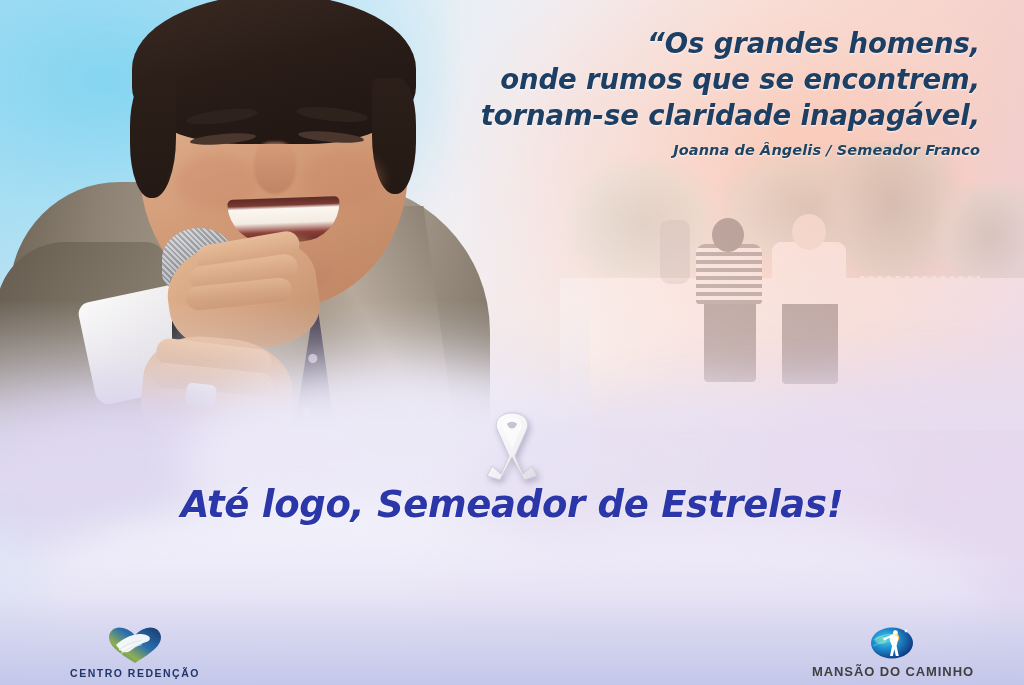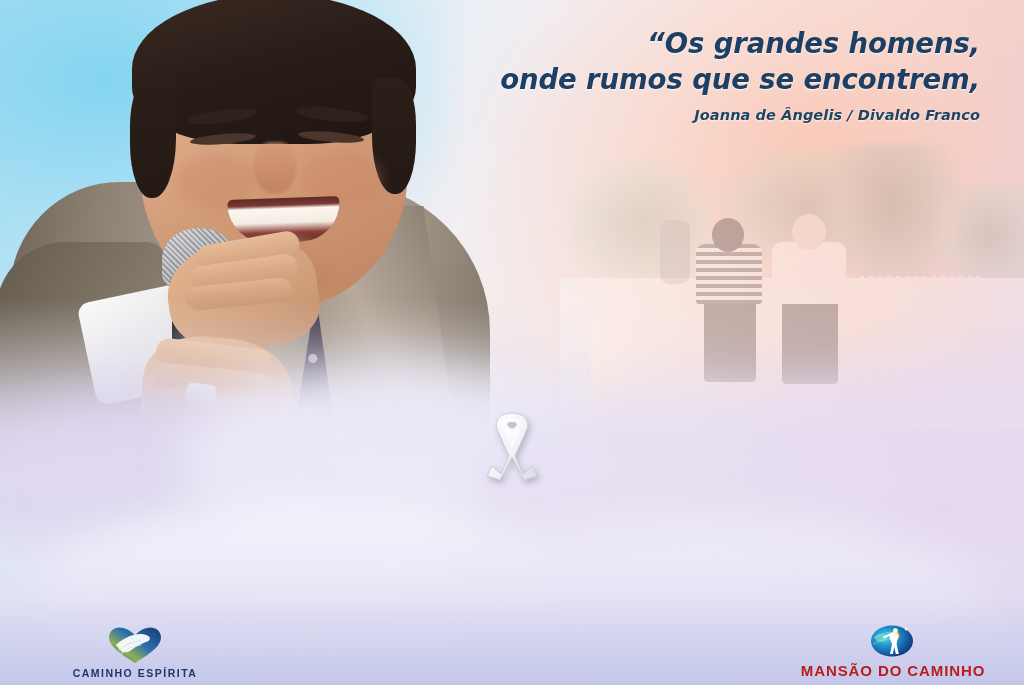--- a/index.html
+++ b/index.html
@@ -271,23 +271,23 @@
     font-weight:bold;font-size:10.5px;letter-spacing:1.5px;
     margin-top:2px;
   }
   .logo-txt-lg{
     display:block;color:#16306a;
     font-family:"Liberation Sans", sans-serif;
     font-weight:bold;font-size:15px;letter-spacing:.9px;
     margin-top:1px;
   }
   .logo-txt-one{
-    display:block;color:#b91c1c;
+    display:block;color:#404040;
     font-family:"Liberation Sans", sans-serif;
-    font-weight:bold;font-size:15px;letter-spacing:.9px;
+    font-weight:bold;font-size:13px;letter-spacing:.9px;
     margin-top:4px;
   }
 </style>
 </head>
 <body>
 
 <div class="poster">
 
   <div class="sky"></div>
   <div class="sky-blue-tl"></div>
@@ -360,59 +360,61 @@
     <div class="cl cl-d"></div>
     <div class="cl cl-e"></div>
     <div class="cl cl-f"></div>
     <div class="cl-base"></div>
     <div class="cl-blue-bottom"></div>
   </div>
 
   <div class="quote">
     <span class="quote-line">“Os grandes homens,</span>
     <span class="quote-line">onde rumos que se encontrem,</span>
-    <span class="quote-attr">Joanna de Ângelis / Divaldo Franco</span>
+    <span class="quote-line">tornam-se claridade inapagável,</span>
+    <span class="quote-attr">Joanna de Ângelis / Semeador Franco</span>
   </div>
 
   <div class="ribbon">
     <svg width="66" height="78" viewBox="0 0 66 78" aria-hidden="true">
       <defs>
         <linearGradient id="rg" x1="0" y1="0" x2="1" y2="1">
           <stop offset="0%" stop-color="#ffffff"></stop>
           <stop offset="55%" stop-color="#f2f1f5"></stop>
           <stop offset="100%" stop-color="#dcdae4"></stop>
         </linearGradient>
       </defs>
       <path d="M33 9 C22 9 15 16 18 25 L30 52 L22 70 L13 62 L8 72 L21 76 L33 53 L45 76 L58 72 L53 62 L44 70 L36 52 L48 25 C51 16 44 9 33 9 Z" fill="url(#rg)" stroke="#cfccd8" stroke-width="1"></path>
       <path d="M33 14 C26 14 22 18 23.5 24 L33 45 L42.5 24 C44 18 40 14 33 14 Z" fill="#ffffff" opacity=".55"></path>
       <path d="M28 20 C30 26 36 26 38 20 C36 17 30 17 28 20 Z" fill="#b9b6c4" opacity=".8"></path>
     </svg>
   </div>
 
   <div class="tagline">
+    <span class="tag-line tag-1">Até logo, Semeador de Estrelas!</span>
   </div>
 
   <div class="logo logo-left">
     <div class="logo-mark">
       <svg width="58" height="40" viewBox="0 0 58 40" aria-hidden="true">
         <defs>
           <linearGradient id="hg" x1="0" y1="1" x2="1" y2="0">
             <stop offset="0%" stop-color="#1f7f7a"></stop>
             <stop offset="32%" stop-color="#8fae52"></stop>
             <stop offset="58%" stop-color="#2b6fae"></stop>
             <stop offset="100%" stop-color="#17396f"></stop>
           </linearGradient>
         </defs>
         <path d="M29 38 C11 27 3 20 3 12.5 C3 6.5 7.8 2.5 13.5 2.5 C18.2 2.5 25 5.2 29 10.5 C33 5.2 39.8 2.5 44.5 2.5 C50.2 2.5 55 6.5 55 12.5 C55 20 47 27 29 38 Z" fill="url(#hg)"></path>
         <path d="M10 20 C16 14 24 10 33 9 C37 8.6 41 9.6 43 11.6 C44.6 13.3 44 15.6 41.6 16.4 C36 18.3 30 21 25 25.2 C22 27.6 18 28 15 26 Z" fill="#ffffff" opacity=".93"></path>
         <path d="M13 25 C19 20 27 16.5 35 15.5" stroke="#dfe7ef" stroke-width="1.6" fill="none" opacity=".85"></path>
         <path d="M15 28.5 C21 24 28 21 35.5 19.6" stroke="#dfe7ef" stroke-width="1.4" fill="none" opacity=".7"></path>
       </svg>
     </div>
-    <span class="logo-txt-sm">CAMINHO ESPÍRITA</span>
+    <span class="logo-txt-sm">CENTRO REDENÇÃO</span>
   </div>
 
   <div class="logo logo-right">
     <div class="logo-mark">
       <svg width="56" height="42" viewBox="0 0 56 42" aria-hidden="true">
         <defs>
           <radialGradient id="gg" cx="35%" cy="38%" r="72%">
             <stop offset="0%" stop-color="#4fd2e8"></stop>
             <stop offset="42%" stop-color="#1f8fd0"></stop>
             <stop offset="100%" stop-color="#0e2f78"></stop>

